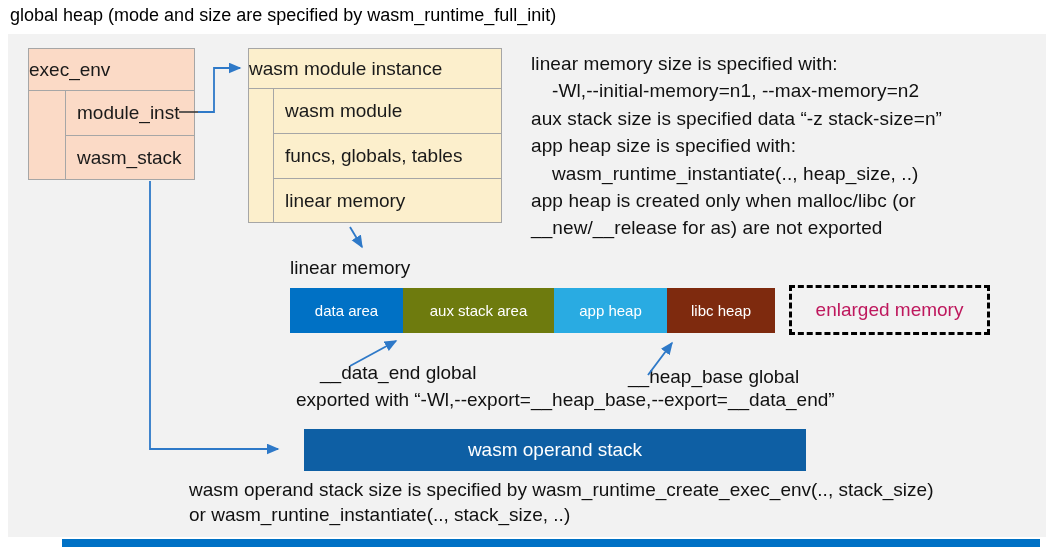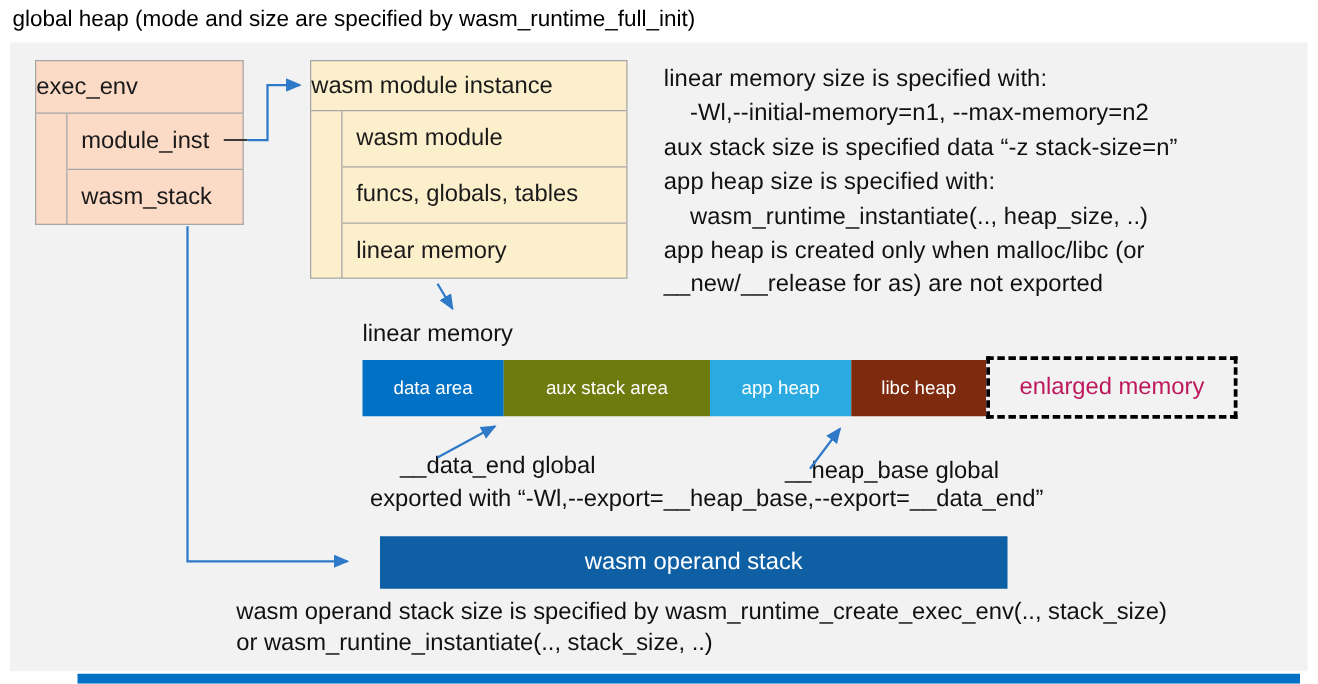--- a/index.html
+++ b/index.html
@@ -13,38 +13,38 @@
 
   
   .struct-box { position:absolute; border:1px solid #A6A6A6; color:#1a1a1a; }
   .exec-env  { left:28px;  top:48px; width:167px; height:132px; background:#FBDAC6; }
   .mod-inst  { left:248px; top:48px; width:254px; height:175px; background:#FCEFCC; }
   .struct-header { display:flex; align-items:center; 
                    border-bottom:1px solid #A6A6A6; font-size:19px; }
   .exec-env .struct-header { height:42px; }
   .mod-inst .struct-header { height:40px; }
   .struct-body { display:flex; }
-  .exec-env .struct-body { height:89px; }
+  .exec-env .struct-body { height:89px;margin-left:12px; }
   .mod-inst .struct-body { height:134px; }
   .struct-spacer { width:25px; border-right:1px solid #A6A6A6; }
   .struct-rows { flex:1; display:flex; flex-direction:column; }
   .struct-row { flex:1; display:flex; align-items:center; padding-left:11px;
                 border-bottom:1px solid #A6A6A6; font-size:19px; }
   .struct-row:last-child { border-bottom:none; }
 
   
   .notes { position:absolute; left:531px; top:50px; font-size:19px; line-height:27.4px; letter-spacing:0.1px; }
   .note-line.indent { padding-left:21px; }
 
   
   .lm-label { position:absolute; left:290px; top:257px; font-size:19px; }
   .membar { position:absolute; left:290px; top:288px; height:45px; display:flex; }
   .seg { display:flex; align-items:center; justify-content:center; color:#fff; font-size:15px; }
   .seg-data { width:113px; background:#0071C5; }
-  .seg-aux  { width:165px; background:#6E7B0E; }
+  .seg-aux  { width:151px; background:#6E7B0E; }
   .seg-app  { width:113px; background:#29ABE2; }
   .seg-libc { width:108px; background:#7E2A0E; }
   .enlarged { position:absolute; left:789px; top:285px; width:201px; height:50px;
               border:3px dashed #000; background:#F2F2F2; display:flex; align-items:center;
               justify-content:center; font-size:19px; color:#be185d; }
 
   
   .ann-data-end  { position:absolute; left:320px; top:362px; font-size:19px; }
   .ann-heap-base { position:absolute; left:628px; top:366px; font-size:19px; }
   .ann-exported  { position:absolute; left:296px; top:389px; font-size:19px; }

